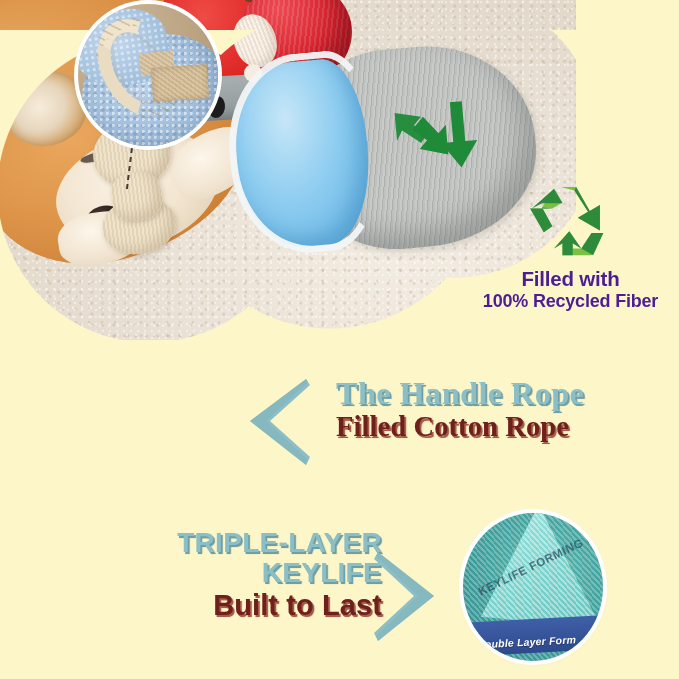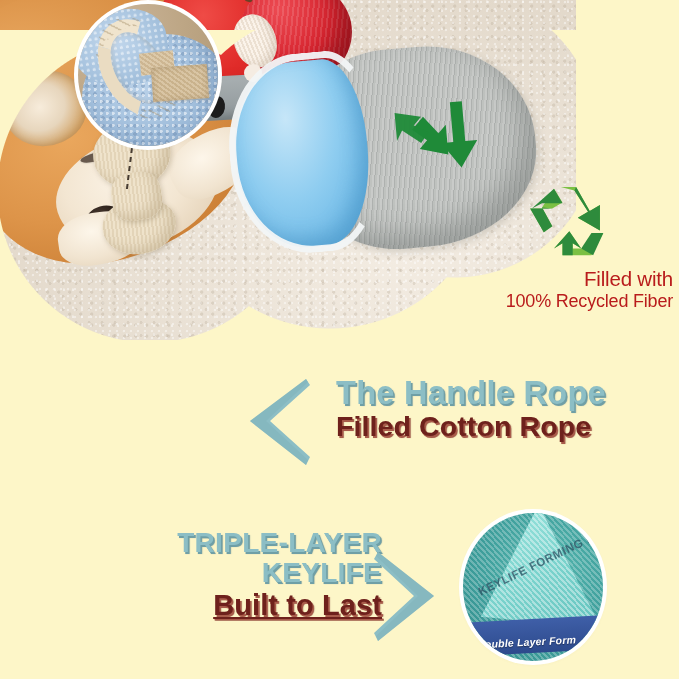--- a/index.html
+++ b/index.html
@@ -193,21 +193,21 @@
     border-radius:50% 32% 38% 52% / 48% 46% 50% 48%;
     border:7px solid #f3f6f7;
     border-right-color:transparent;
     box-sizing:border-box; opacity:.95;
   }
   .recy-arrow{ position:absolute; fill:#1f8a38; }
   
   #recycle-badge{ position:absolute; left:468px; top:182px; width:205px; }
   #recycle-badge svg{ display:block; margin:0 auto; }
   .badge-line{
-    text-align:right; color:#b91c1c; font-weight:normal;
+    text-align:center; color:#4c1d95; font-weight:bold;
     letter-spacing:-.2px; line-height:1.22;
   }
   .badge-l1{ font-size:20.5px; margin-top:4px; }
   .badge-l2{ font-size:18px; }
   .circle-photo{
     position:absolute; border-radius:50%;
     background:#fff; overflow:hidden;
     box-shadow:0 0 0 4px #fff, 0 1px 5px rgba(150,140,90,.30);
   }
   #rope-circle{ left:78px; top:4px; width:140px; height:142px; }
@@ -263,36 +263,36 @@
     position:absolute; left:62px; top:48px; width:34px; height:22px;
     background:repeating-linear-gradient(40deg, #dcc9a9 0 2px, #cdb692 2px 4px);
     transform:rotate(-6deg);
   }
 
   .chev{ position:absolute; }
   .chev svg{ display:block; }
   #chev-left{ left:248px; top:375px; }
   #chev-right{ left:374px; top:548px; }
 
-  #rope-text{ position:absolute; left:336px; top:376px; width:336px; }
+  #rope-text{ position:absolute; left:336px; top:376px; width:336px;font-family:Liberation Serif, serif; }
   .head-teal{
     color:#8CBEC5; font-weight:bold; font-size:32.5px; letter-spacing:.3px;
     text-shadow:1.5px 1.5px 0 #6f9fa6, 2px 2px 1px rgba(90,125,130,.5);
     line-height:1.08; white-space:nowrap;
   }
   .head-maroon{
     color:#6E211C; font-weight:bold; font-size:28.5px; letter-spacing:.1px;
     text-shadow:1.5px 1.5px 0 #a85b4a, 2px 2px 1px rgba(110,50,40,.45);
     line-height:1.12; white-space:nowrap;
   }
 
   
   #fabric-text{ position:absolute; left:56px; top:528px; width:326px; text-align:right; }
   #fabric-text .head-teal{ font-size:28px; }
-  #fabric-text .head-maroon{ font-size:29px; margin-top:1px;text-decoration:underline; }
+  #fabric-text .head-maroon{ font-size:29px; margin-top:1px; }
 
   #fabric-circle{ position:absolute; left:463px; top:513px; width:140px; height:148px;
     border-radius:50%; background:#fff; overflow:hidden;
     box-shadow:0 0 0 4px #fff, 0 1px 5px rgba(150,140,90,.30); }
   .fab-bg{
     position:absolute; inset:0;
     background:
       repeating-linear-gradient(48deg, rgba(255,255,255,.26) 0 2px, transparent 2px 4px),
       radial-gradient(ellipse at 60% 40%, #57b8b0 0%, #3f9f9c 55%, #2f8a8a 100%);
   }

